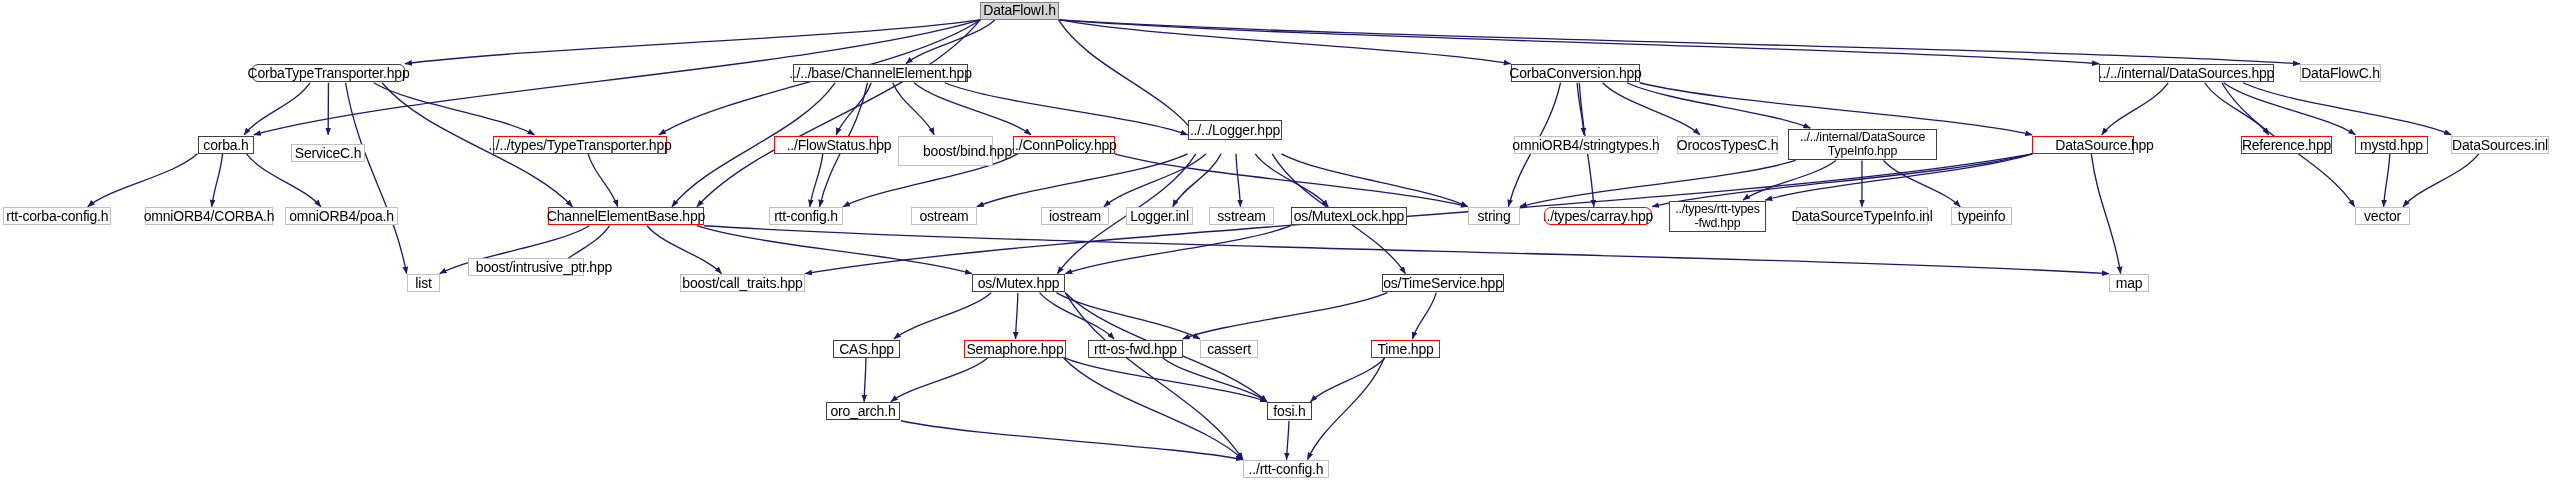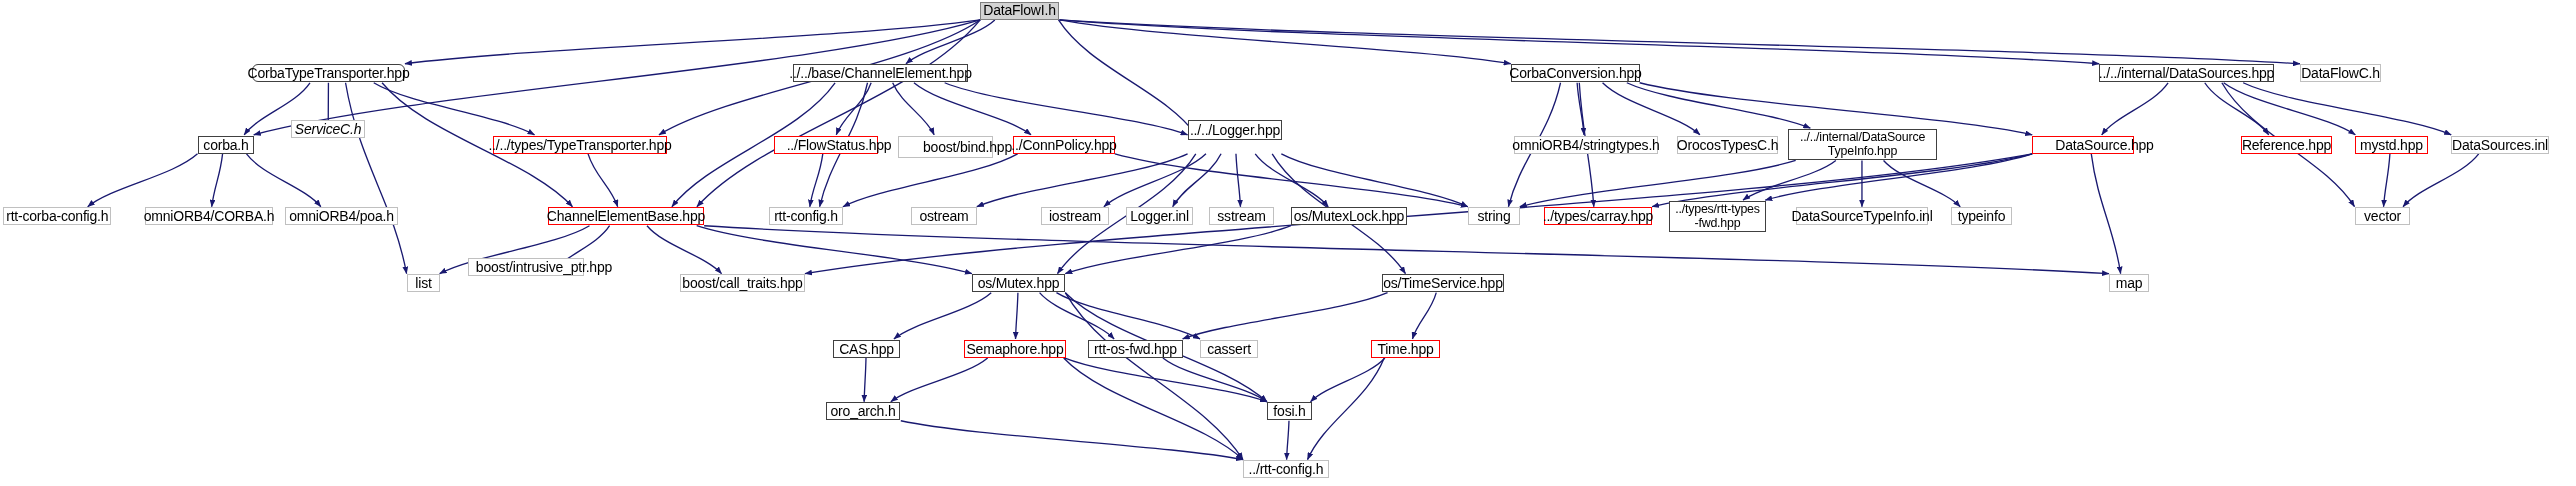--- a/index.html
+++ b/index.html
@@ -106,24 +106,24 @@
       <path d="M1559.69,509 C1559.042,528.74 1557.458,538.14 1556.81,556" fill="none" stroke="#191970" stroke-width="1.6" marker-end="url(#ar)"></path>
     </svg>
   <div id="nodelayer">
       <div class="node root" style="left: 980px; top: 1.7px; width: 79px; height: 18px;">DataFlowI.h</div>
       <div class="node black" style="left: 252px; top: 64px; width: 153px; height: 18px; border-radius: 6px;">CorbaTypeTransporter.hpp</div>
       <div class="node black" style="left: 793px; top: 64px; width: 175px; height: 18px;">../../base/ChannelElement.hpp</div>
       <div class="node black" style="left: 1511px; top: 64px; width: 129px; height: 18px;">CorbaConversion.hpp</div>
       <div class="node black" style="left: 2099px; top: 64px; width: 175px; height: 18px;">../../internal/DataSources.hpp</div>
       <div class="node grey" style="left: 2300px; top: 64px; width: 81px; height: 18px;">DataFlowC.h</div>
       <div class="node black" style="left: 198px; top: 136px; width: 56px; height: 18px;">corba.h</div>
-      <div class="node grey" style="left: 291px; top: 120px; width: 74px; height: 18px; font-style: italic;">ServiceC.h</div>
+      <div class="node grey" style="left: 291px; top: 144px; width: 74px; height: 18px;">ServiceC.h</div>
       <div class="node red" style="left: 493px; top: 136px; width: 174px; height: 18px;">../../types/TypeTransporter.hpp</div>
       <div class="node red" style="left: 774px; top: 136px; width: 104px; height: 18px; padding-left: 26px;">../FlowStatus.hpp</div>
-      <div class="node grey" style="left: 898px; top: 136px; width: 95px; height: 22px; padding-left: 44px;">boost/bind.hpp</div>
+      <div class="node grey" style="left: 898px; top: 136px; width: 95px; height: 30px; padding-left: 44px;">boost/bind.hpp</div>
       <div class="node red" style="left: 1013px; top: 136px; width: 102px; height: 18px;">../ConnPolicy.hpp</div>
       <div class="node black" style="left: 1188px; top: 120px; width: 94px; height: 20px;">../../Logger.hpp</div>
       <div class="node grey" style="left: 1514px; top: 136px; width: 144px; height: 18px;">omniORB4/stringtypes.h</div>
       <div class="node grey" style="left: 1677px; top: 136px; width: 101px; height: 18px;">OrocosTypesC.h</div>
       <div class="node black" style="left: 1788px; top: 129px; width: 149px; height: 31px; font-size: 12.4px;">../../internal/DataSource
 TypeInfo.hpp</div>
       <div class="node red" style="left: 2032px; top: 136px; width: 102px; height: 18px; padding-left: 43px;">DataSource.hpp</div>
       <div class="node red" style="left: 2241px; top: 136px; width: 91px; height: 18px;">Reference.hpp</div>
       <div class="node red" style="left: 2355px; top: 136px; width: 73px; height: 18px;">mystd.hpp</div>
       <div class="node grey" style="left: 2451px; top: 136px; width: 98px; height: 18px;">DataSources.inl</div>
@@ -131,21 +131,21 @@
       <div class="node grey" style="left: 145px; top: 207px; width: 128px; height: 18px;">omniORB4/CORBA.h</div>
       <div class="node grey" style="left: 285px; top: 207px; width: 113px; height: 18px;">omniORB4/poa.h</div>
       <div class="node red" style="left: 548px; top: 207px; width: 156px; height: 18px;">ChannelElementBase.hpp</div>
       <div class="node grey" style="left: 769px; top: 207px; width: 74px; height: 18px;">rtt-config.h</div>
       <div class="node grey" style="left: 911px; top: 207px; width: 66px; height: 18px;">ostream</div>
       <div class="node grey" style="left: 1041px; top: 207px; width: 68px; height: 18px;">iostream</div>
       <div class="node grey" style="left: 1126px; top: 207px; width: 67px; height: 18px;">Logger.inl</div>
       <div class="node grey" style="left: 1209px; top: 207px; width: 65px; height: 18px;">sstream</div>
       <div class="node black" style="left: 1291px; top: 207px; width: 116px; height: 18px;">os/MutexLock.hpp</div>
       <div class="node grey" style="left: 1468px; top: 207px; width: 52px; height: 18px;">string</div>
-      <div class="node red" style="left: 1544px; top: 207px; width: 108px; height: 18px;">../types/carray.hpp</div>
+      <div class="node red" style="left: 1544px; top: 207px; width: 108px; height: 18px; border-radius: 7px;">../types/carray.hpp</div>
       <div class="node black" style="left: 1669px; top: 201px; width: 97px; height: 31px; font-size: 12.4px;">../types/rtt-types
 -fwd.hpp</div>
       <div class="node grey" style="left: 1796px; top: 207px; width: 132px; height: 18px;">DataSourceTypeInfo.inl</div>
       <div class="node grey" style="left: 1951px; top: 207px; width: 61px; height: 18px;">typeinfo</div>
       <div class="node grey" style="left: 2355px; top: 207px; width: 55px; height: 18px;">vector</div>
       <div class="node grey" style="left: 407px; top: 274px; width: 33px; height: 18px;">list</div>
       <div class="node grey" style="left: 468px; top: 258px; width: 116px; height: 18px; padding-left: 36px;">boost/intrusive_ptr.hpp</div>
       <div class="node grey" style="left: 680px; top: 274px; width: 125px; height: 18px;">boost/call_traits.hpp</div>
       <div class="node black" style="left: 972px; top: 274px; width: 93px; height: 18px;">os/Mutex.hpp</div>
       <div class="node black" style="left: 1382px; top: 274px; width: 122px; height: 18px;">os/TimeService.hpp</div>

